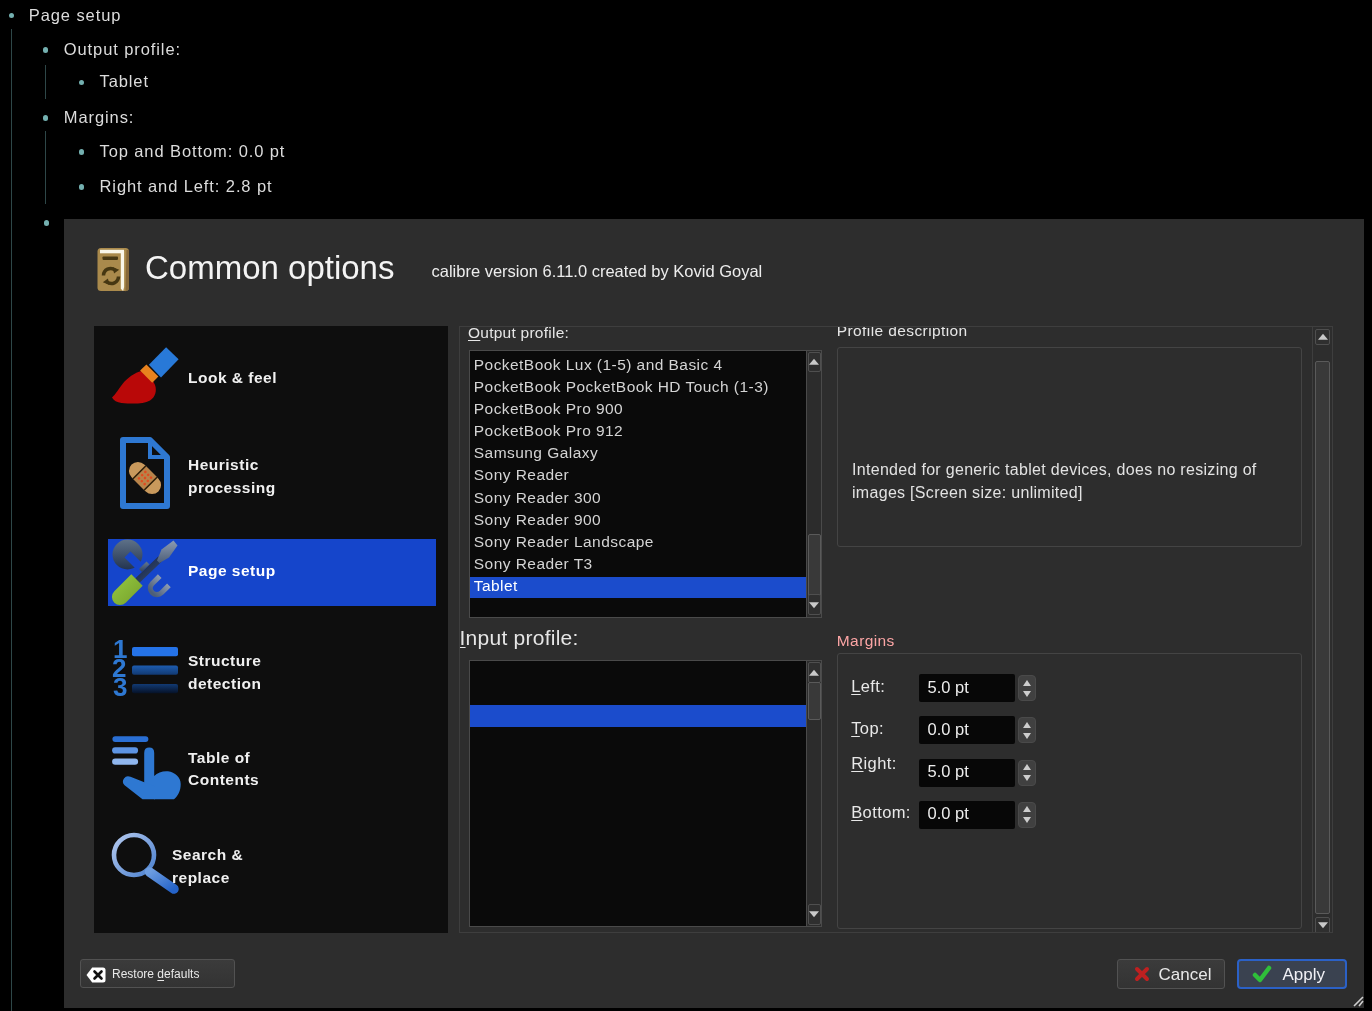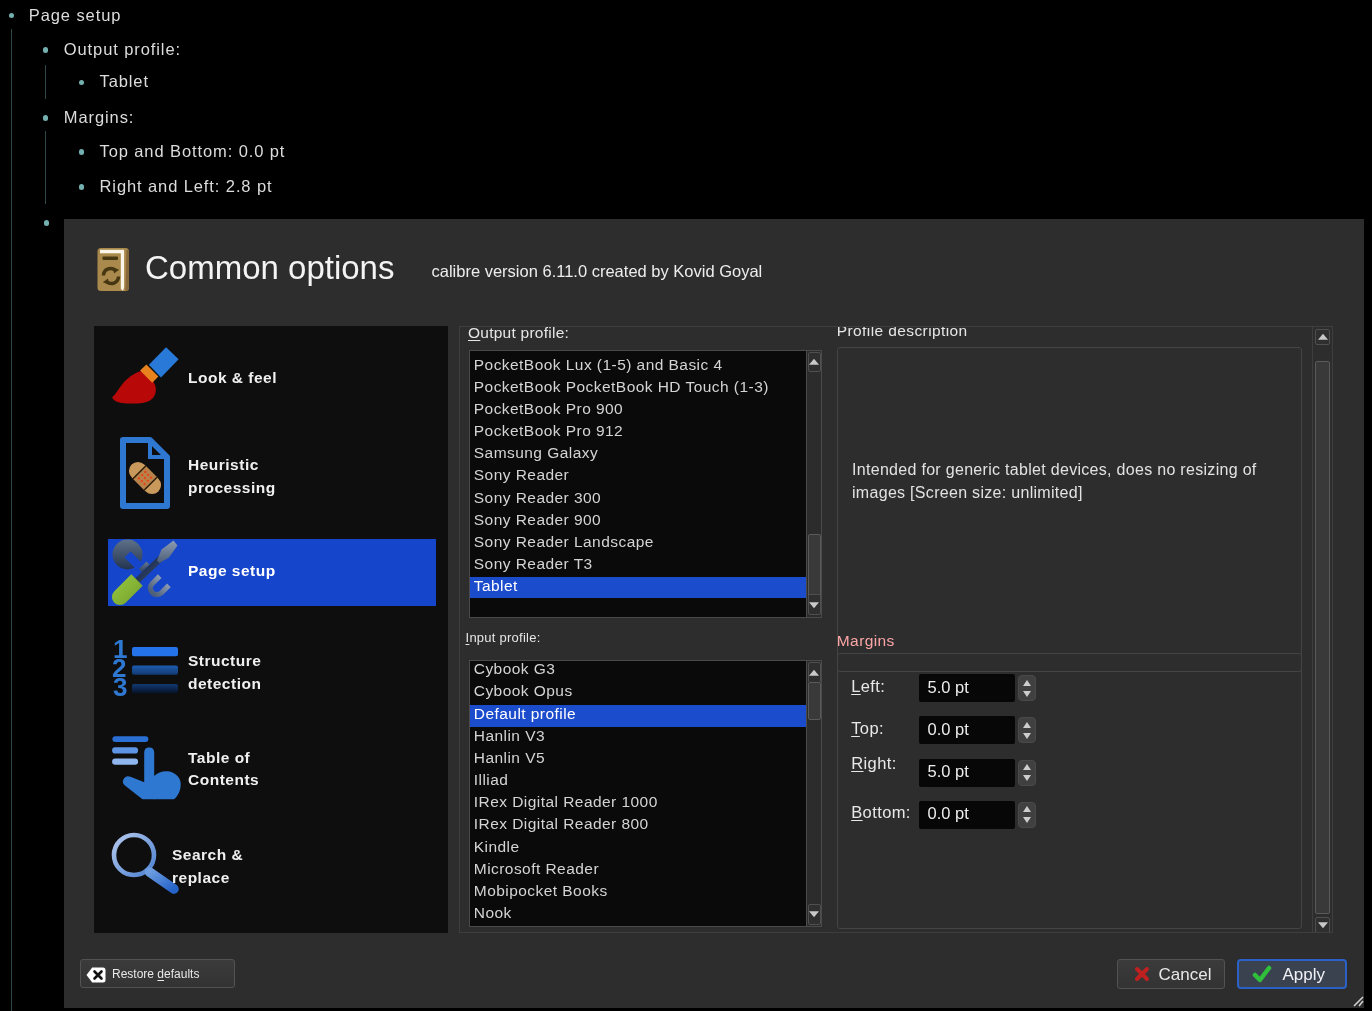--- a/index.html
+++ b/index.html
@@ -167,38 +167,37 @@
   <div class="a" style="left:336.5px;top:0;width:15.3px;height:266px;border-left:1px solid #4a4a4a;background:#2c2c2c">
    <div class="a sbb" style="left:1px;top:1px;width:12.5px;height:20.5px">
           <i class="tu"></i>
         </div>
    <div class="a sbt" style="left:1px;top:183.9px;width:12.5px;height:65.3px"></div>
    <div class="a sbb" style="left:1px;top:243.5px;width:12.5px;height:21px">
           <i class="td"></i>
         </div>
   </div>
  </div>
- <div class="a" style="left:6px;top:302.5px;font-size:13px;letter-spacing:.25px;line-height:15.5px;color:#e6e6e6"><u>I</u>nput profile:</div>
+ <div class="a" style="left:0;top:302.5px;font-size:21px;letter-spacing:.25px;line-height:15.5px;color:#e6e6e6"><u>I</u>nput profile:</div>
 
  <div class="a" style="left:9.2px;top:333.3px;width:353.8px;height:266.8px;background:#0a0a0a;border:1px solid #4a4a4a">
   <div class="a" style="left:0;top:44.1px;width:336.5px;height:21.4px;background:#1b4ccc"></div>
-  <div class="a" style="left:4.1px;top:-3.05px;font-size:15.5px;letter-spacing:.45px;line-height:22.15px;color:#d4d4d4">Cybook G3<br>Cybook Opus<br><span style="color:#fff">Default profile</span><br>Hanlin V3<br>Hanlin V5<br>Illiad<br>IRex Digital Reader 1000<br>IRex Digital Reader 800<br>Kindle<br>Microsoft Reader<br>Mobipocket Books<br>Nook</div>
   <div class="a" style="left:336.5px;top:0;width:15.3px;height:264.8px;border-left:1px solid #4a4a4a;background:#2c2c2c">
    <div class="a sbb" style="left:1px;top:1px;width:12.5px;height:20.5px">
           <i class="tu"></i>
         </div>
    <div class="a sbt" style="left:1px;top:20.4px;width:12.5px;height:38.4px"></div>
    <div class="a sbb" style="left:1px;top:242.3px;width:12.5px;height:21.5px">
           <i class="td"></i>
         </div>
   </div>
  </div>
 
  <div class="a" style="left:377.3px;top:-4.4px;font-size:15.5px;letter-spacing:.4px;line-height:15.5px;color:#e6e6e6">Profile description</div>
- <div class="a" style="left:377px;top:19.9px;width:465px;height:325px;border:1px solid #444;border-radius:3px">
+ <div class="a" style="left:377px;top:19.9px;width:465px;height:200px;border:1px solid #444;border-radius:3px">
   <div class="a" style="left:14.5px;top:109.8px;font-size:16px;letter-spacing:.3px;line-height:23.7px;color:#e2e2e2;white-space:nowrap">Intended for generic tablet devices, does no resizing of<br>images [Screen size: unlimited]</div>
  </div>
  <div class="a" style="left:377.3px;top:306px;font-size:15.5px;letter-spacing:.4px;line-height:15.5px;color:#fca5a5">Margins</div>
  <div class="a" style="left:377px;top:326.4px;width:465px;height:275.7px;border:1px solid #444;border-radius:3px">
   <div class="a ml" style="left:13.7px;top:23.7px"><u>L</u>eft:</div>
   <div class="a ml" style="left:13.7px;top:65.8px"><u>T</u>op:</div>
   <div class="a ml" style="left:13.7px;top:101px"><u>R</u>ight:</div>
   <div class="a ml" style="left:13.7px;top:150px"><u>B</u>ottom:</div>
   <div class="a sf" style="left:81.2px;top:20px"></div>
   <div class="a sf" style="left:81.2px;top:62.1px"></div>

